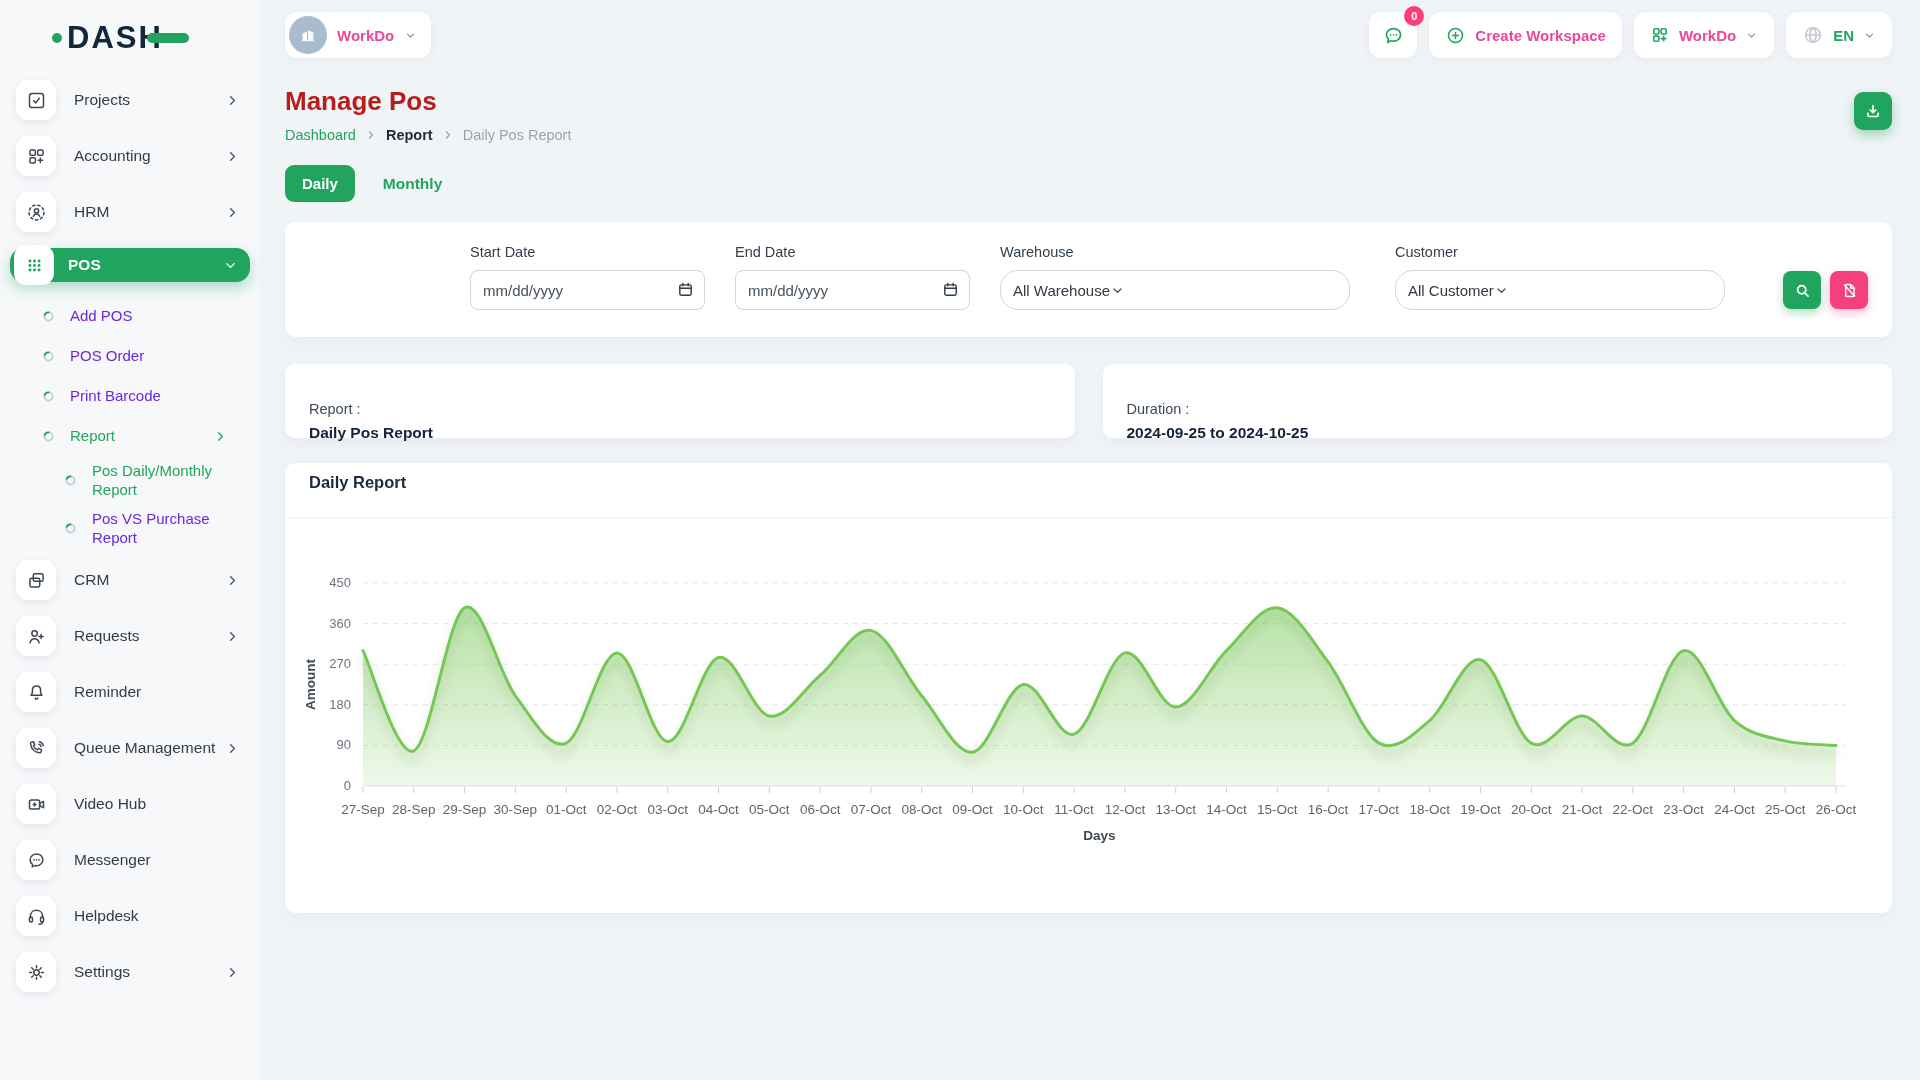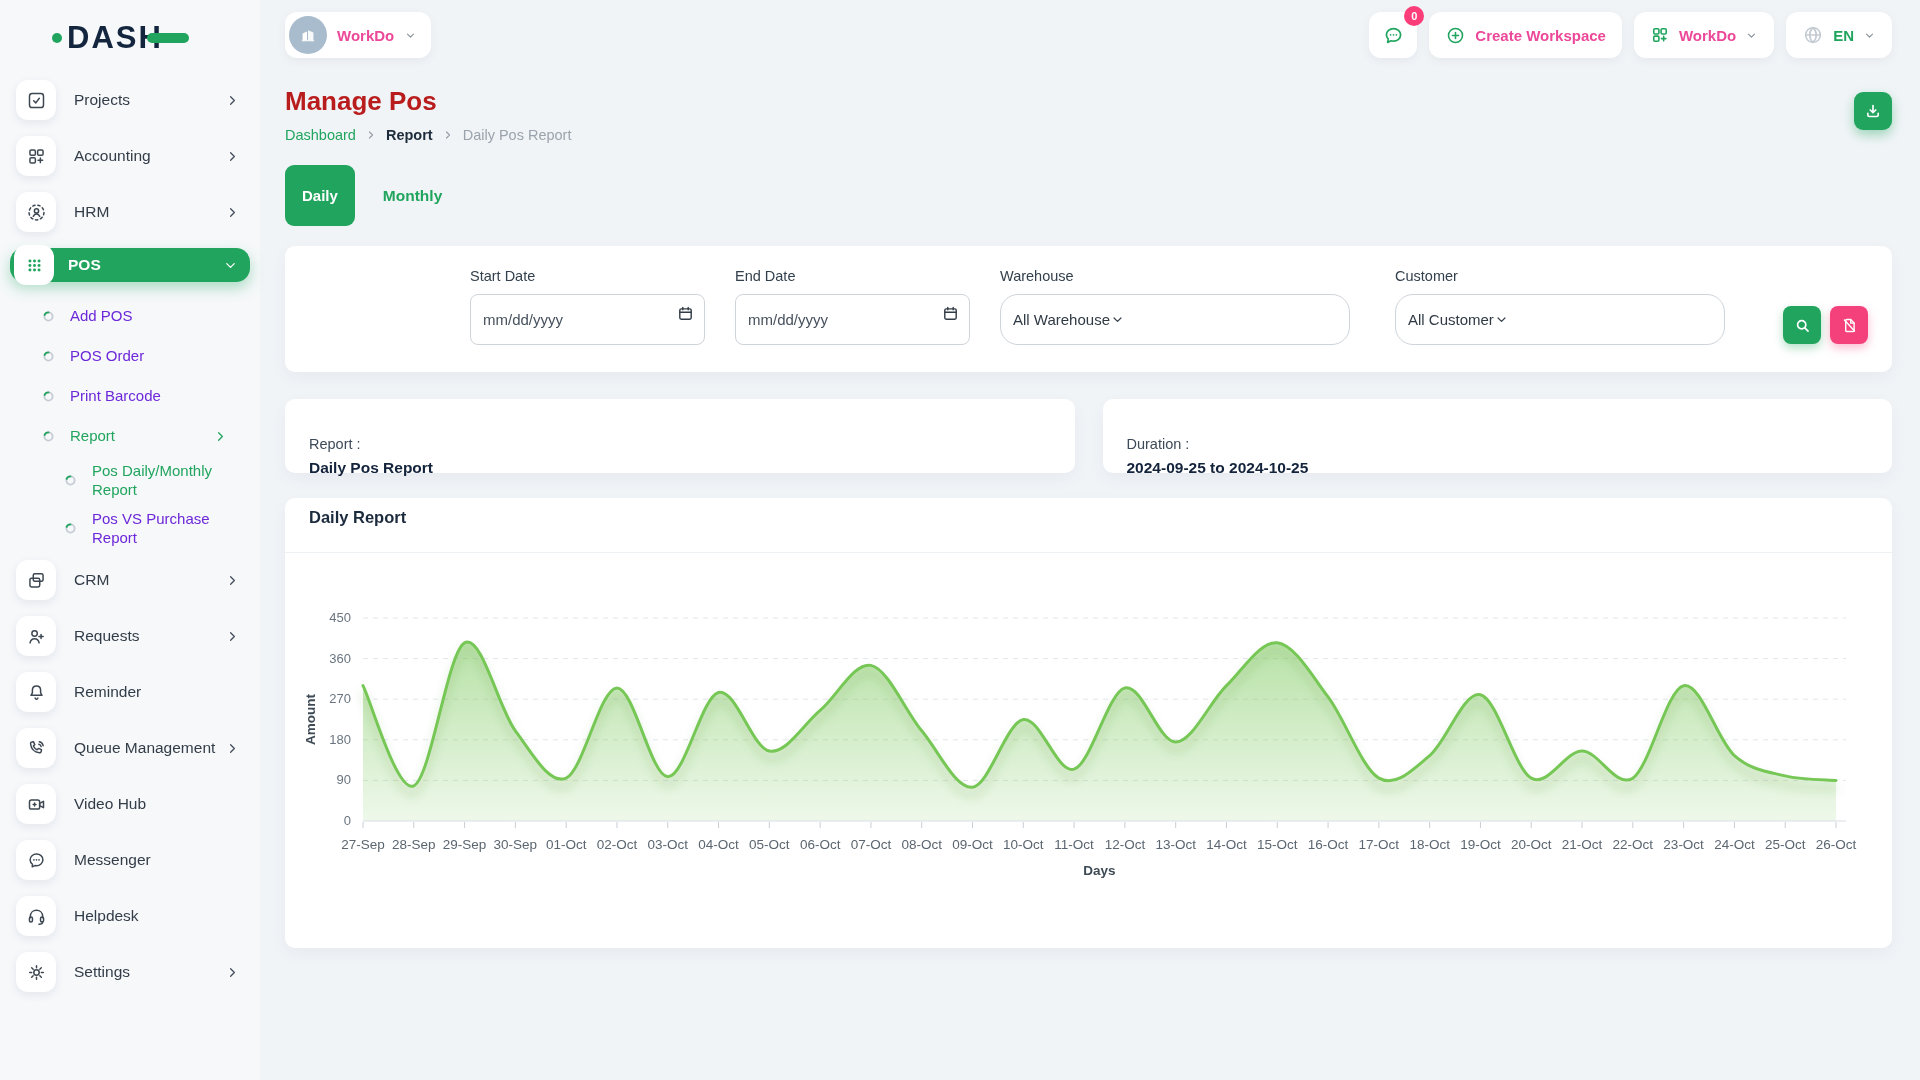--- a/index.html
+++ b/index.html
@@ -65,30 +65,30 @@
   .title{font-size:26px;font-weight:700;color:#b91c1c;}
   .crumbs{display:flex;align-items:center;gap:9px;margin-top:10px;font-size:14.5px;}
   .crumb-link{color:var(--green);cursor:pointer;}
   .crumb-mid{color:#1d2c3b;font-weight:600;cursor:pointer;}
   .crumb-cur{color:#9aa3ac;}
   .crumb-sep{width:12px;height:12px;color:#97a0a9;}
   .crumb-sep path{fill:none;stroke:currentColor;stroke-width:2.4;stroke-linecap:round;stroke-linejoin:round}
   .dl-btn{position:absolute;right:0;top:6px;width:38px;height:38px;border-radius:9px;background:var(--green);
           display:flex;align-items:center;justify-content:center;box-shadow:0 5px 12px rgba(33,165,94,.4);cursor:pointer;}
   .tabs{margin-top:22px;display:flex;align-items:center;gap:28px;}
-  .tab-active{background:var(--green);color:#fff;font-size:15px;font-weight:600;padding:22px 17px;border-radius:9px;border:none;cursor:pointer;font-family:inherit;}
+  .tab-active{background:var(--green);color:#fff;font-size:15px;font-weight:600;padding:10px 17px;border-radius:9px;border:none;cursor:pointer;font-family:inherit;}
   .tab-link{color:var(--green);font-size:15.5px;font-weight:600;background:none;border:none;cursor:pointer;font-family:inherit;}
 
   
   .filter-card{margin-top:20px;background:#fff;border-radius:10px;box-shadow:0 6px 16px rgba(40,60,90,.05);
                padding:22px 24px 27px 24px;display:flex;}
   .fspacer{width:161px;}
   .fgroup{display:flex;flex-direction:column;}
   .fg-label{font-size:14.5px;color:#33404d;margin-bottom:10px;}
-  .control{height:51px;border:1px solid #ced4da;border-radius:8px;background:#fff;font-size:15px;color:#2f3a45;
+  .control{height:40px;border:1px solid #ced4da;border-radius:8px;background:#fff;font-size:15px;color:#2f3a45;
            display:flex;align-items:center;padding:0 12px;font-family:inherit;}
   .date-wrap{position:relative;}
   .date-wrap input{width:100%;padding-right:36px;outline:none;}
   .date-wrap input::placeholder{color:#47525d;opacity:1;}
   .cal-ic{position:absolute;right:10px;top:10px;width:19px;height:19px;color:#323c46;pointer-events:none;}
   .select{justify-content:flex-start;cursor:pointer;border-radius:18px;}
   .select .sel-chev{width:15px;height:15px;color:#39434e;}
   .fbtns{margin-left:auto;display:flex;gap:9px;align-items:flex-end;padding-bottom:1px;}
   .fbtn{width:38px;height:38px;border-radius:8px;border:none;display:flex;align-items:center;justify-content:center;cursor:pointer;}
   .fbtn.search{background:var(--green);box-shadow:0 4px 10px rgba(33,165,94,.35);}

